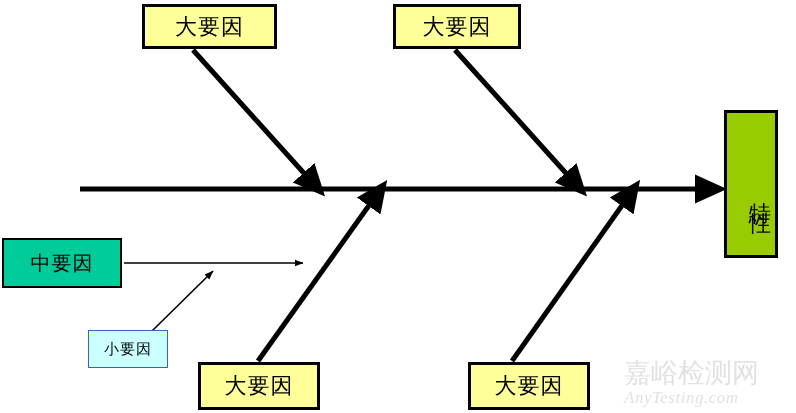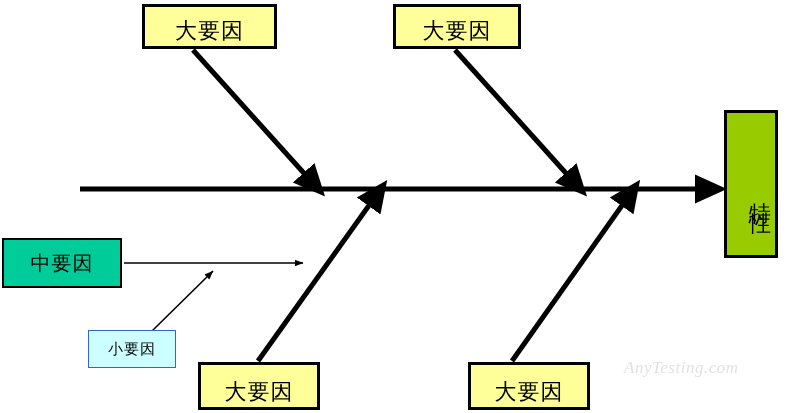--- a/index.html
+++ b/index.html
@@ -35,21 +35,20 @@
     color: #000000;
     z-index: 5;
   }
 
   
   .node.big {
     background: #ffff99;
     border: 3px solid #000000;
     font-size: 22px;
     letter-spacing: 1px;
-    align-items: flex-end;
   }
 
   
   .node.medium {
     background: #00cc99;
     border: 2px solid #000000;
     font-size: 20px;
     letter-spacing: 1px;
   }
 
@@ -72,21 +71,21 @@
     padding-top: 22px;
     align-items: flex-start;
   }
 
   
   #big-top-left    { left: 142px; top: 4px;   width: 135px; height: 45px; }
   #big-top-right   { left: 393px; top: 4px;   width: 128px; height: 45px; }
   #big-bottom-left { left: 198px; top: 362px; width: 122px; height: 48px; }
   #big-bottom-right{ left: 468px; top: 362px; width: 122px; height: 48px; }
   #medium-left     { left: 2px;   top: 238px; width: 120px; height: 50px; }
-  #small-left      { left: 88px;  top: 330px; width: 88px;  height: 38px; }
+  #small-left      { left: 88px;  top: 330px; width: 80px;  height: 38px; }
   #effect-box      { left: 724px; top: 110px; width: 54px;  height: 148px; }
 
   
   #watermark {
     position: absolute;
     left: 624px;
     top: 358px;
     width: 172px;
     height: 52px;
     z-index: 2;
@@ -161,16 +160,17 @@
 
   <div class="node small" id="small-left">
     <span>小要因</span>
   </div>
 
   <div class="node effect" id="effect-box">
     <span>特性</span>
   </div>
 
   <div id="watermark">
+    <div class="wm-cn">嘉峪检测网</div>
     <div class="wm-en">AnyTesting.com</div>
   </div>
 
 </div>
 
 </body></html>

